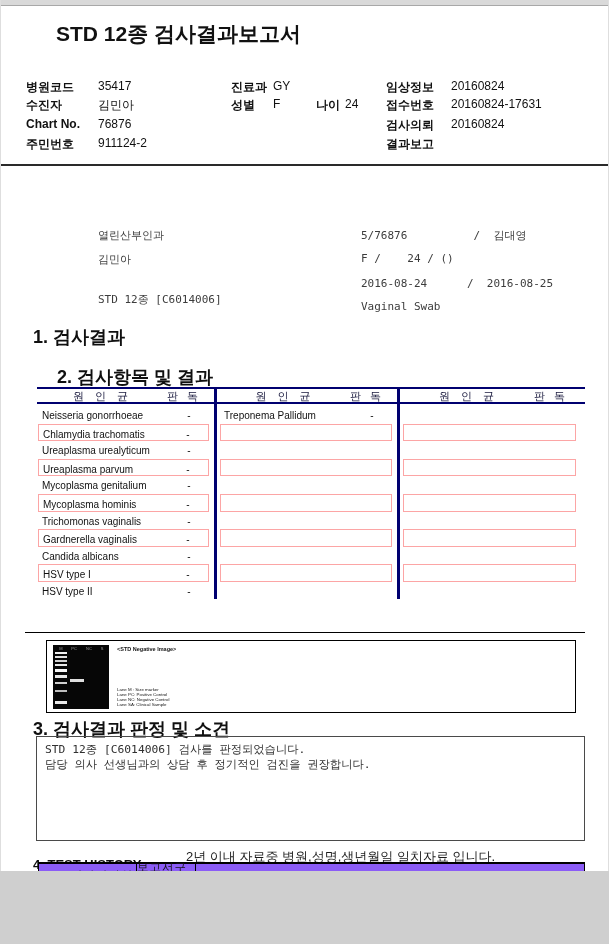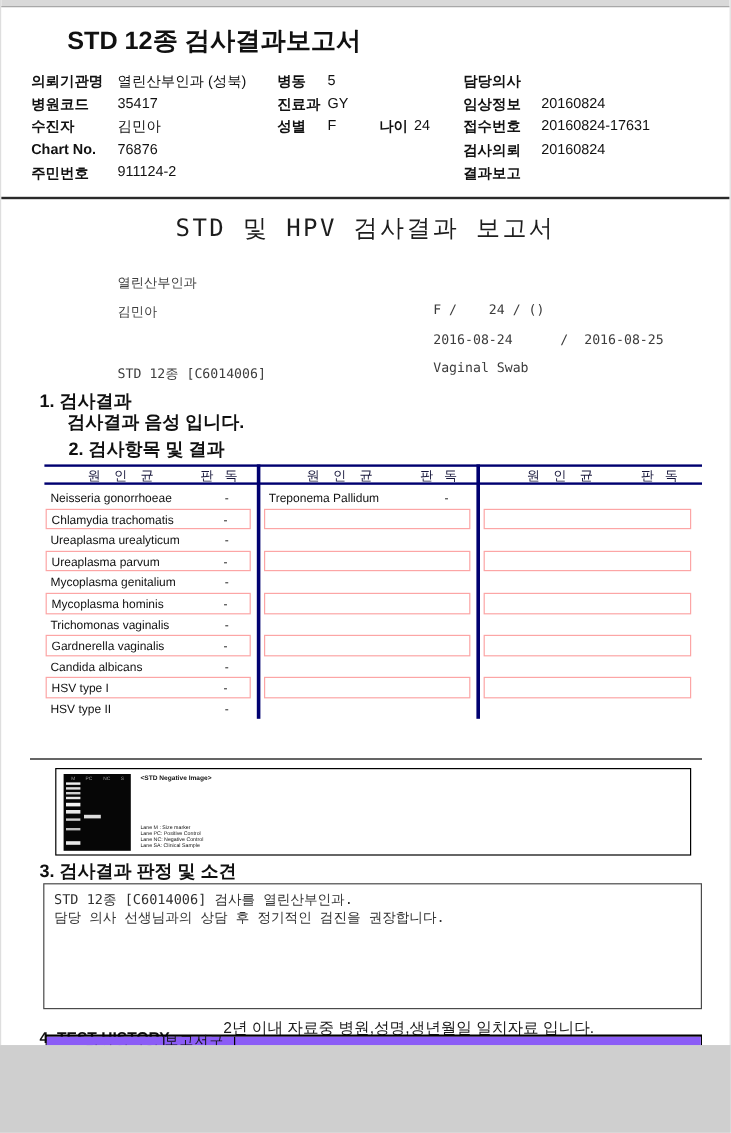--- a/index.html
+++ b/index.html
@@ -17,21 +17,21 @@
   .hrow{position:absolute;left:0;width:100%;height:18px;font-size:12px;}
   .lbl{font-weight:bold;position:absolute;white-space:pre;}
   .val{position:absolute;white-space:pre;}
   .rule{position:absolute;left:0;top:164px;width:100%;height:2px;background:#2a2a2a;}
 
   
   .mono{font-family:"DejaVu Sans Mono","Liberation Mono",monospace;}
   .inner-title{left:0;top:177px;width:100%;text-align:center;font-size:20px;color:#1d1d1d;letter-spacing:2px;font-weight:500;}
   .pinfo{font-size:11px;color:#3c3c3c;white-space:pre;}
 
-  .sec-title{font-size:15px;font-weight:bold;color:#101010;}
+  .sec-title{font-size:18px;font-weight:bold;color:#101010;}
 
   
   .navy{background:#000070;}
   .topline{left:36px;top:387px;width:548px;height:2px;}
   .headline{left:36px;top:402px;width:548px;height:2px;}
   .vline{top:387px;width:3px;height:212px;}
   .thead{position:absolute;top:389px;height:13px;font-size:11px;color:#15153a;text-align:center;padding-right:42px;box-sizing:border-box;}
   .thead .oh{letter-spacing:4px;}
   .thead .rh{position:absolute;right:8px;top:0;letter-spacing:3px;padding:0;}
   .tgroup{position:absolute;top:406px;}
@@ -69,28 +69,20 @@
   .hc.c3{flex:1;padding-left:8px;justify-content:flex-start;}
 </style>
 </head>
 <body>
 
 <div class="page">
   <div class="edge-top"></div>
 
   <div class="abs hdr-title">STD 12종 검사결과보고서</div>
 
-  <div class="hrow" style="top:60px;">
-    <span class="lbl" style="left:25px;">의뢰기관명</span>
-    <span class="val" style="left:97px;">열린산부인과 (성북)</span>
-    <span class="lbl" style="left:230px;">병동</span>
-    <span class="val" style="left:272px;">5</span>
-    <span class="lbl" style="left:385px;">담당의사</span>
-    <span class="val" style="left:450px;"></span>
-  </div>
   <div class="hrow" style="top:79px;">
     <span class="lbl" style="left:25px;">병원코드</span>
     <span class="val" style="left:97px;text-align:right;">35417</span>
     <span class="lbl" style="left:230px;">진료과</span>
     <span class="val" style="left:272px;">GY</span>
     <span class="lbl" style="left:385px;">임상정보</span>
     <span class="val" style="left:450px;">20160824</span>
   </div>
   <div class="hrow" style="top:97px;">
     <span class="lbl" style="left:25px;">수진자</span>
@@ -110,31 +102,30 @@
   </div>
   <div class="hrow" style="top:136px;">
     <span class="lbl" style="left:25px;">주민번호</span>
     <span class="val" style="left:97px;">911124-2</span>
     <span class="lbl" style="left:385px;">결과보고</span>
     <span class="val" style="left:450px;"></span>
   </div>
 
   <div class="rule"></div>
 
-  <div class="abs inner-title mono">STD 및 HPV 검사결과 보고서</div>
 
   <span class="abs pinfo mono" style="left:97px;top:228px;">열린산부인과</span>
+  <span class="abs pinfo mono" style="left:360px;top:228px;">5/76876          /  김대영</span>
   <span class="abs pinfo mono" style="left:97px;top:252px;">김민아</span>
   <span class="abs pinfo mono" style="left:360px;top:252px;">F /    24 / ()</span>
   <span class="abs pinfo mono" style="left:360px;top:277px;">2016-08-24      /  2016-08-25</span>
-  <span class="abs pinfo mono" style="left:97px;top:304px;">STD 12종 [C6014006]</span>
+  <span class="abs pinfo mono" style="left:97px;top:292px;">STD 12종 [C6014006]</span>
   <span class="abs pinfo mono" style="left:360px;top:300px;">Vaginal Swab</span>
 
   <div class="abs sec-title" style="left:32px;top:325px;">1. 검사결과</div>
-  <div class="abs sec-title" style="left:55px;top:343px;">검사결과 음성 입니다.</div>
 
   <div class="abs sec-title" style="left:32px;top:365px;margin-left:24px;">2. 검사항목 및 결과</div>
 
   <div class="abs navy topline"></div>
   <div class="thead g1">
     <span class="oh">원  인  균</span>
     <span class="rh">판 독</span>
   </div>
   <div class="thead g2">
     <span class="oh">원  인  균</span>
@@ -249,21 +240,21 @@
     <div class="gel-legend">
       <div>Lane M : Size marker</div>
       <div>Lane PC: Positive Control</div>
       <div>Lane NC: Negative Control</div>
       <div>Lane SA: Clinical Sample</div>
     </div>
   </div>
 
   <div class="abs sec-title" style="left:32px;top:717px;">3. 검사결과 판정 및 소견</div>
   <div class="abs sec3-box">
-    <div class="sec3-line mono">STD 12종 [C6014006] 검사를 열린산부인과.</div>
+    <div class="sec3-line mono">STD 12종 [C6014006] 검사를 판정되었습니다.</div>
     <div class="sec3-line mono">담당 의사 선생님과의 상담 후 정기적인 검진을 권장합니다.</div>
   </div>
 
   <div class="abs sec-title" style="left:32px;top:857px;font-size:13px;">4. TEST HISTORY</div>
   <div class="abs note" style="left:185px;top:848px;">2년 이내 자료중 병원,성명,생년월일 일치자료 입니다.</div>
 
   <div class="hist">
     <div class="hist-head">
       <div class="hc c1">검사의뢰일</div>
       <div class="hc c2">보고서구분</div>

